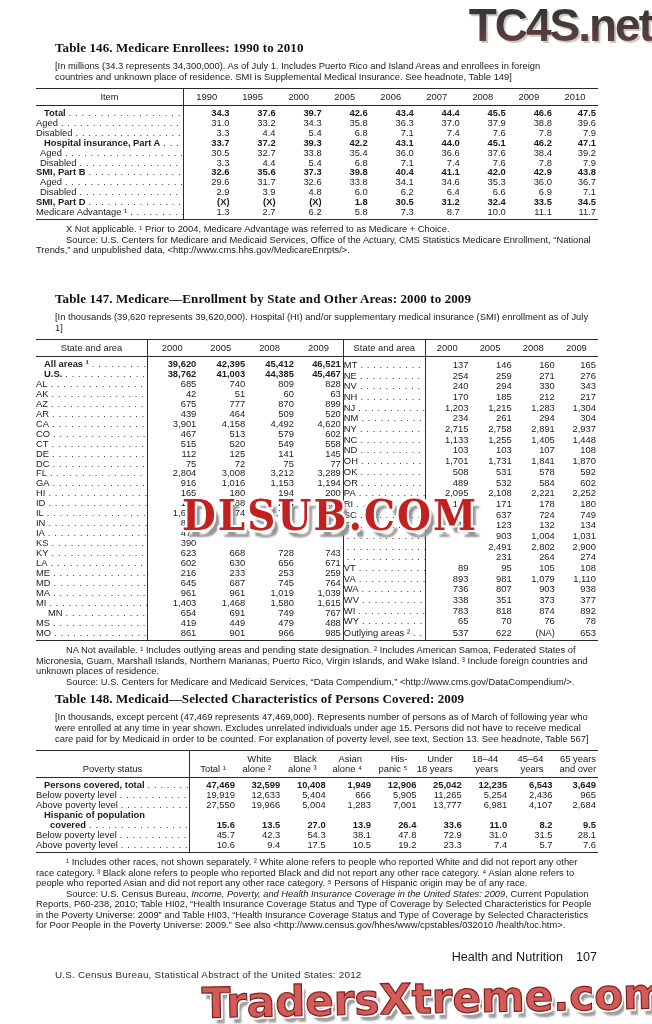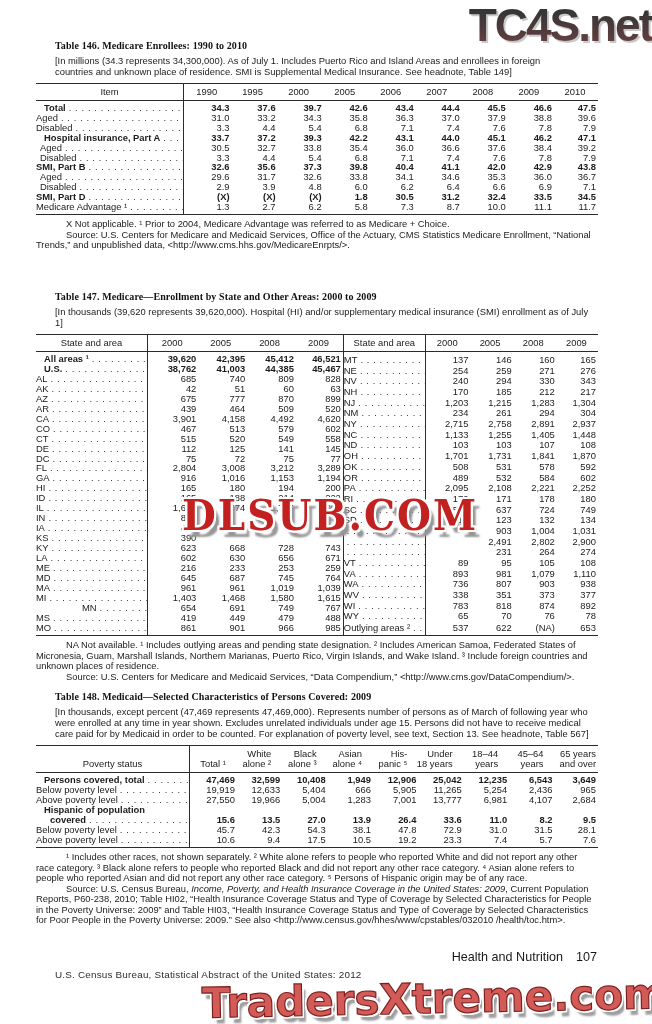--- a/index.html
+++ b/index.html
@@ -8,21 +8,21 @@
     font-family:"Liberation Sans", sans-serif; color:#1b1b1b; overflow:hidden;
     margin:0 auto;
   }
   .sec { position:absolute; left:36px; width:562px; }
   #sec146 { top:40px; }
   #sec147 { top:291px; }
   #sec148 { top:691px; }
 
   .title {
     font-family:"Liberation Serif", serif; font-weight:bold;
-    font-size:10px; margin:0 0 4px 19px; letter-spacing:0.1px; color:#111;
+    font-size:13px; margin:0 0 4px 19px; letter-spacing:0.1px; color:#111;
   }
   .headnote { margin:0 0 6px 19px; font-size:9.4px; line-height:11px; }
   #sec146 .headnote { max-width:522px; }
   #sec147 .headnote { max-width:556px; }
   #sec148 .headnote { max-width:540px; }
 
   table.t { width:100%; border-collapse:collapse; table-layout:fixed; }
   table.t thead th {
     font-weight:normal; font-size:9.4px; line-height:10.5px;
     border-top:1px solid #2b2b2b; border-bottom:1px solid #2b2b2b;
@@ -641,21 +641,21 @@
                   <span class="dots"></span>
                 </div>
               </td>
               <td class="num">1,403</td>
               <td class="num">1,468</td>
               <td class="num">1,580</td>
               <td class="num">1,615</td>
             </tr>
             <tr>
               <td class="lbl-cell">
-                <div class="lbl-line" style="padding-left: 12px; margin-left: 34px;">
+                <div class="lbl-line" style="padding-left: 12px;">
                   <span class="txt">MN</span>
                   <span class="dots"></span>
                 </div>
               </td>
               <td class="num">654</td>
               <td class="num">691</td>
               <td class="num">749</td>
               <td class="num">767</td>
             </tr>
             <tr>

